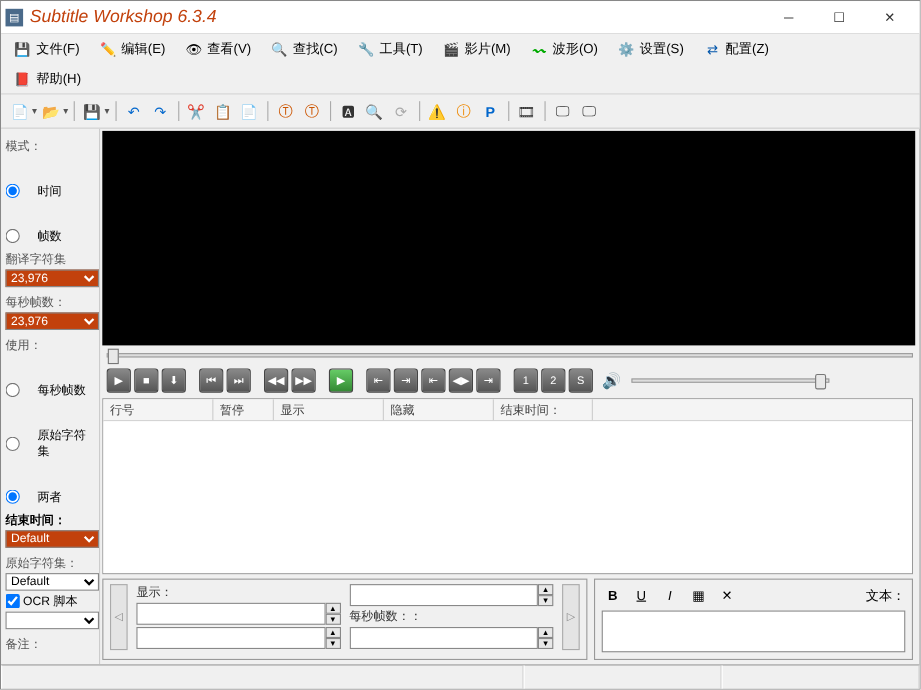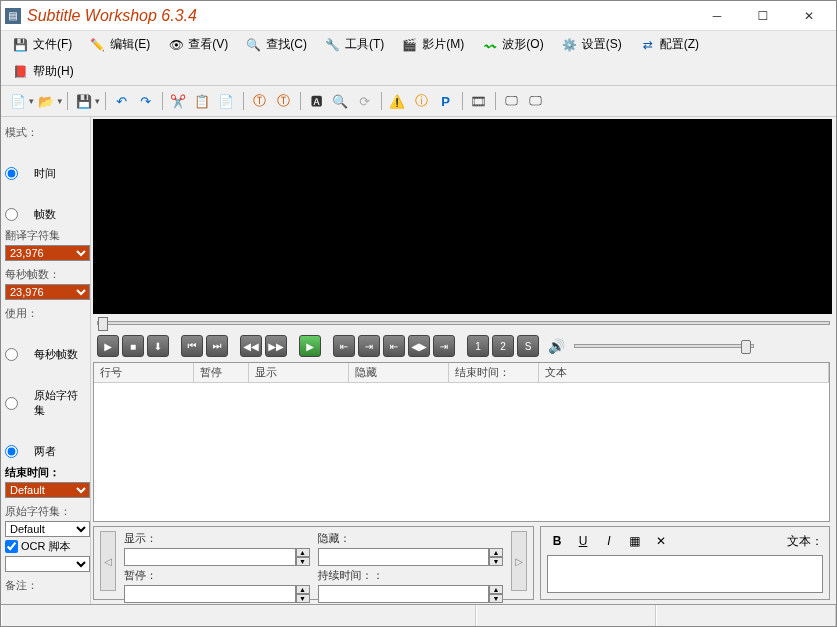--- a/index.html
+++ b/index.html
@@ -238,56 +238,53 @@
           </div>
       </div>
 
       <div class="grid">
         <div class="grid-head">
           <div class="gh" style="width:100px">行号</div>
           <div class="gh" style="width:55px">暂停</div>
           <div class="gh" style="width:100px">显示</div>
           <div class="gh" style="width:100px">隐藏</div>
           <div class="gh" style="width:90px">结束时间：</div>
-          <div class="gh" style="flex:1">文本</div>
         </div>
         <div class="grid-body"></div>
       </div>
 
       <div class="bottom">
         <div class="bpanel">
           <div class="nav-btn">◁</div>
           <div class="bcol">
             <div class="blabel">显示：</div>
             <div class="spin">
                 <input style="">
                 <div class="spin-btns">
                   <div>▲</div>
                   <div>▼</div>
                 </div>
               </div>
-            <div class="blabel">暂停：</div>
             <div class="spin">
                 <input style="">
                 <div class="spin-btns">
                   <div>▲</div>
                   <div>▼</div>
                 </div>
               </div>
           </div>
           <div class="bcol">
-            <div class="blabel">隐藏：</div>
             <div class="spin">
                 <input style="">
                 <div class="spin-btns">
                   <div>▲</div>
                   <div>▼</div>
                 </div>
               </div>
-            <div class="blabel">持续时间：：</div>
+            <div class="blabel">每秒帧数：：</div>
             <div class="spin">
                 <input style="">
                 <div class="spin-btns">
                   <div>▲</div>
                   <div>▼</div>
                 </div>
               </div>
           </div>
           <div class="nav-btn">▷</div>
         </div>

